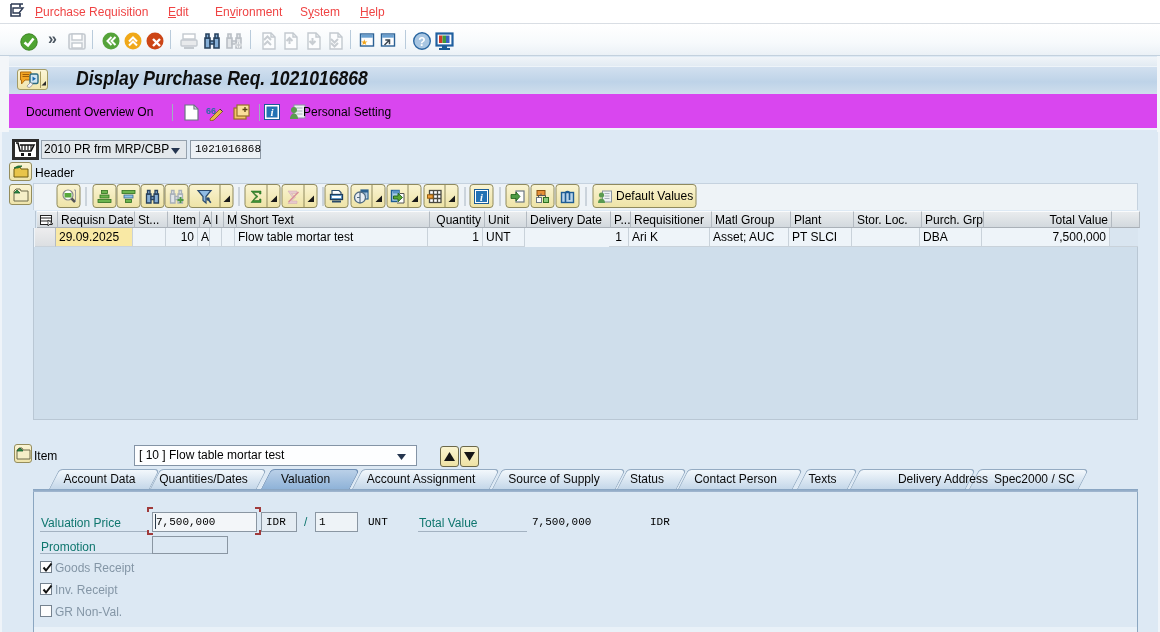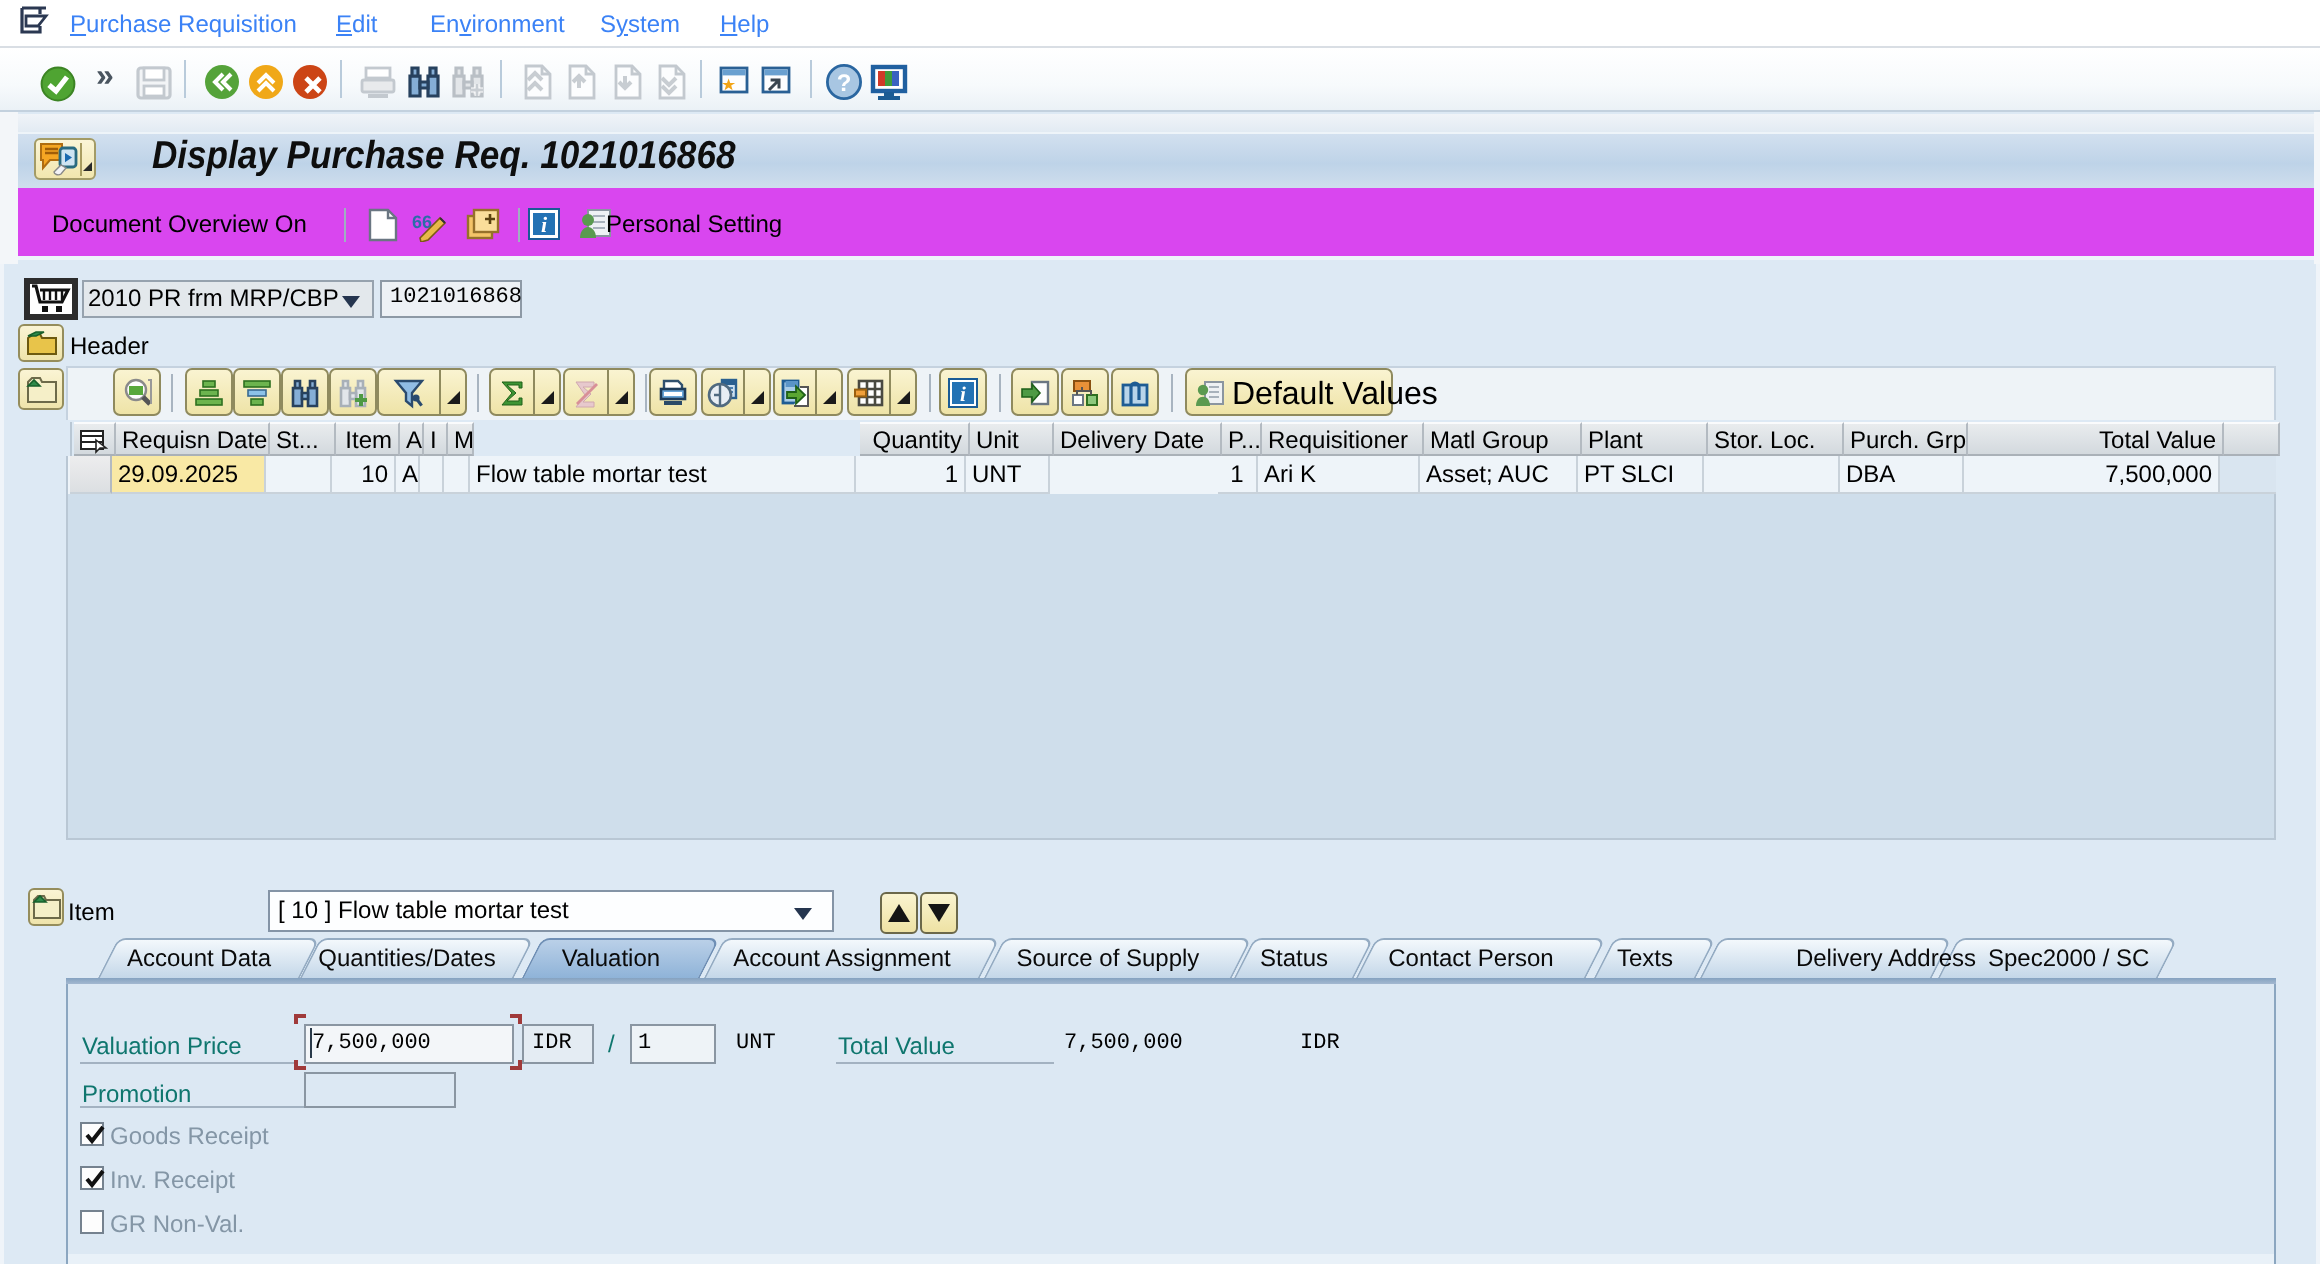--- a/index.html
+++ b/index.html
@@ -1,19 +1,19 @@
 <!DOCTYPE html>
 <html><head><meta charset="utf-8"><style>
 *{margin:0;padding:0;box-sizing:border-box}
 html,body{width:1160px;height:632px}
 body{position:relative;overflow:hidden;font-family:"Liberation Sans",sans-serif;background:#dde9f4;font-size:12px;color:#000}
 .a{position:absolute}
 u{text-decoration:underline;text-underline-offset:1px}
 
-#menubar{left:0;top:0;width:1160px;height:24px;background:#ffffff;border-bottom:1px solid #d9dee4;color:#3b82f6;font-size:12px}
+#menubar{left:0;top:0;width:1160px;height:24px;background:#ffffff;border-bottom:1px solid #d9dee4;color:#ef4444;font-size:12px}
 #menubar span{position:absolute;top:5px}
 
 #systb{left:0;top:24px;width:1160px;height:32px;background:linear-gradient(#ffffff, #f7fafc 60%, #ebf1f6);border-bottom:1px solid #c3d1de}
 .tsep{position:absolute;top:6px;width:1px;height:19px;background:#b9cbdb}
 
 #gap1{left:0;top:57px;width:1160px;height:9px;background:linear-gradient(#f0f4f8,#e2ebf3)}
 
 #titlebar{left:8px;top:66px;width:1149px;height:28px;background:linear-gradient(#d2e0ef,#bed3e8 55%,#cfdeed);border-top:1px solid #eef4f9}
 #title{left:76px;top:67px;font-size:19.5px;font-weight:bold;font-style:italic;color:#0e0e0e;letter-spacing:0;transform:scaleX(0.90);transform-origin:0 0}
 #tbtn{left:17px;top:69px;width:31px;height:21px;background:linear-gradient(#fbf5d7,#f1e6ae);border:1px solid #a39b66;border-radius:3px}
@@ -378,20 +378,21 @@
         <rect x="0.5" y="0.5" width="11" height="9" fill="#fff" stroke="#222"></rect>
         <path d="M0.5 3 h11 M0.5 6 h11" stroke="#222"></path>
         <path d="M8 5 l5 4 -3 0 -2 2 z" fill="#fff" stroke="#222" stroke-width="0.8"></path>
       </svg></div>
     <div class="hc" style="left:22px;width:77px">Requisn Date</div>
     <div class="hc" style="left:99px;width:33px">St...</div>
     <div class="hc rt" style="left:132px;width:32px">Item</div>
     <div class="hc" style="left:164px;width:12px">A</div>
     <div class="hc" style="left:176px;width:12px">I</div>
     <div class="hc" style="left:188px;width:13px">Ma</div>
+    <div class="hc" style="left:201px;width:193px">Short Text</div>
     <div class="hc rt" style="left:394px;width:55px">Quantity</div>
     <div class="hc" style="left:449px;width:42px">Unit</div>
     <div class="hc" style="left:491px;width:84px">Delivery Date</div>
     <div class="hc rt" style="left:575px;width:20px">P...</div>
     <div class="hc" style="left:595px;width:81px">Requisitioner</div>
     <div class="hc" style="left:676px;width:79px">Matl Group</div>
     <div class="hc" style="left:755px;width:63px">Plant</div>
     <div class="hc" style="left:818px;width:68px">Stor. Loc.</div>
     <div class="hc" style="left:886px;width:62px">Purch. Grp</div>
     <div class="hc rt" style="left:948px;width:128px">Total Value</div>
@@ -491,13 +492,13 @@
       <path d="M1.5 5.5 L4 8.5 L9.5 1.5" fill="none" stroke="#111" stroke-width="2"></path>
     </svg></div>
 <div class="cblbl" style="left:55px;top:561px">Goods Receipt</div>
 <div class="cb" style="left:40px;top:583px"><svg width="11" height="11" viewBox="0 0 11 11" style="margin:0 0 1px 1px">
       <path d="M1.5 5.5 L4 8.5 L9.5 1.5" fill="none" stroke="#111" stroke-width="2"></path>
     </svg></div>
 <div class="cblbl" style="left:55px;top:583px">Inv. Receipt</div>
 <div class="cb" style="left:40px;top:605px"></div>
 <div class="cblbl" style="left:55px;top:605px">GR Non-Val.</div>
 <div class="a" style="left:34px;top:627px;width:1103px;height:5px;background:#e9f1f8"></div>
-<div class="a" style="left: 616px; top: 189px; font-size: 16px;">Default Values</div>
+<div class="a" style="left: 616px; top: 189px; font-size: 12px;">Default Values</div>
 
 </body></html>

